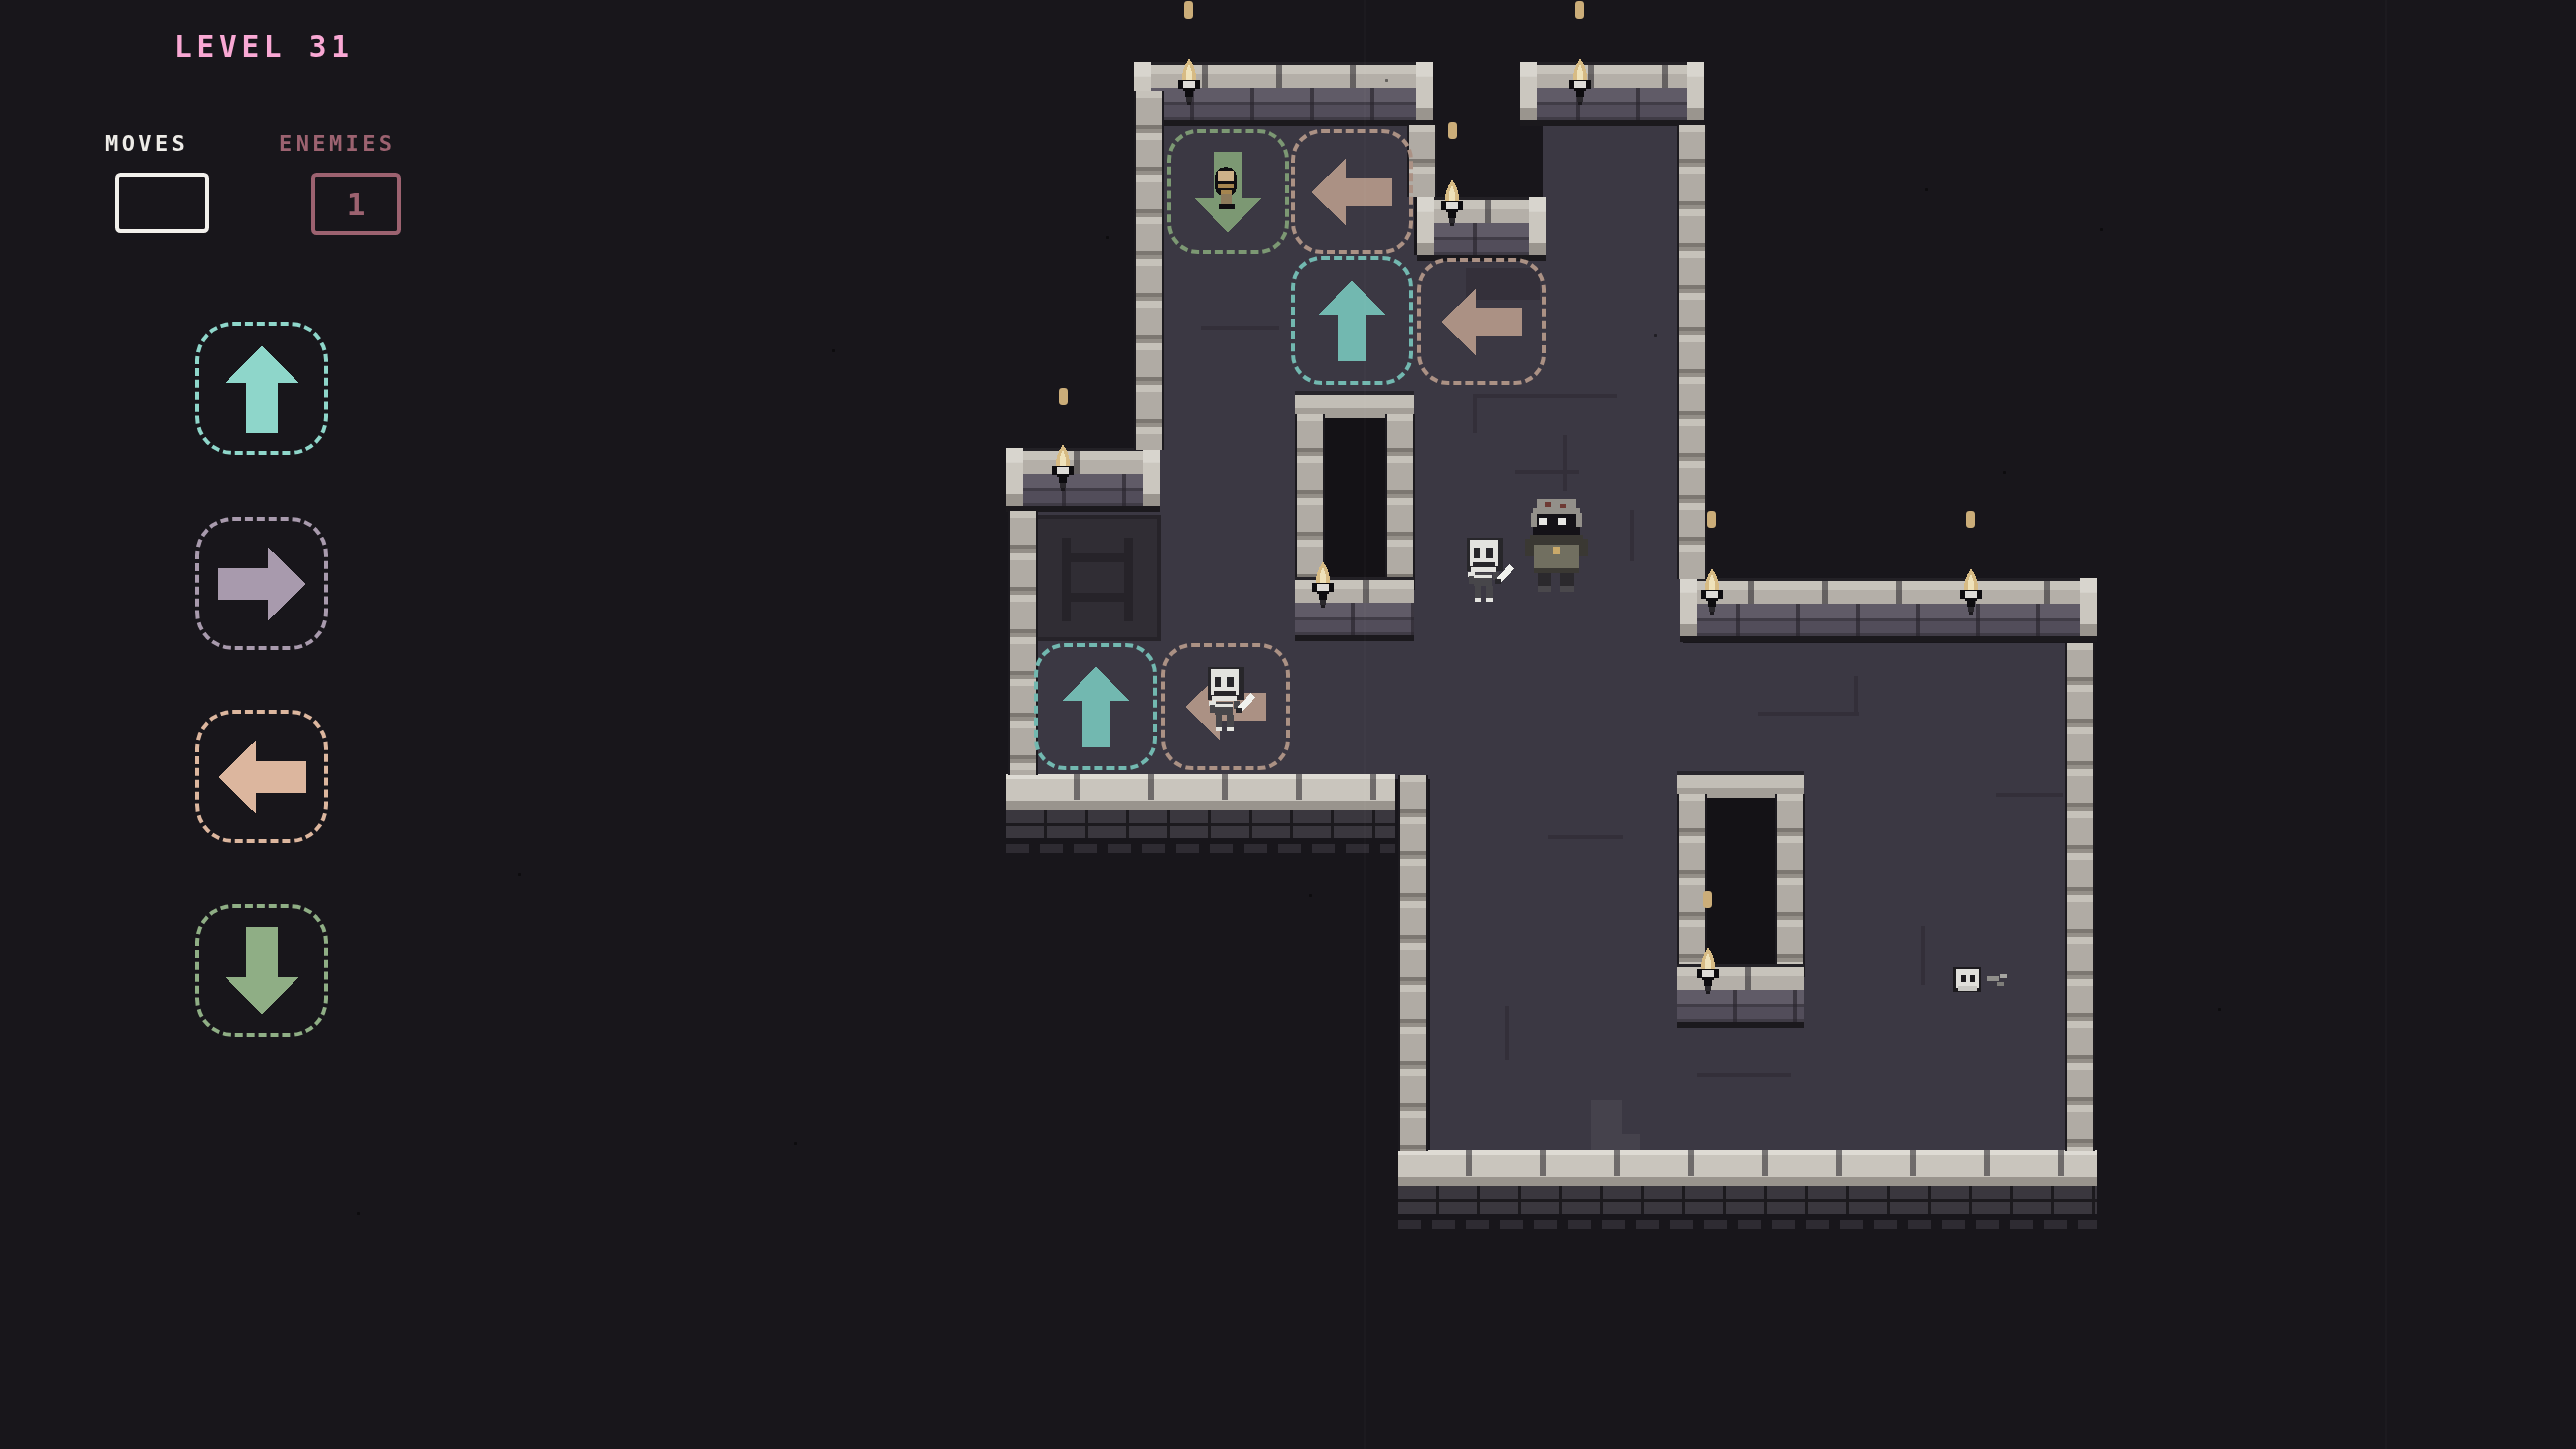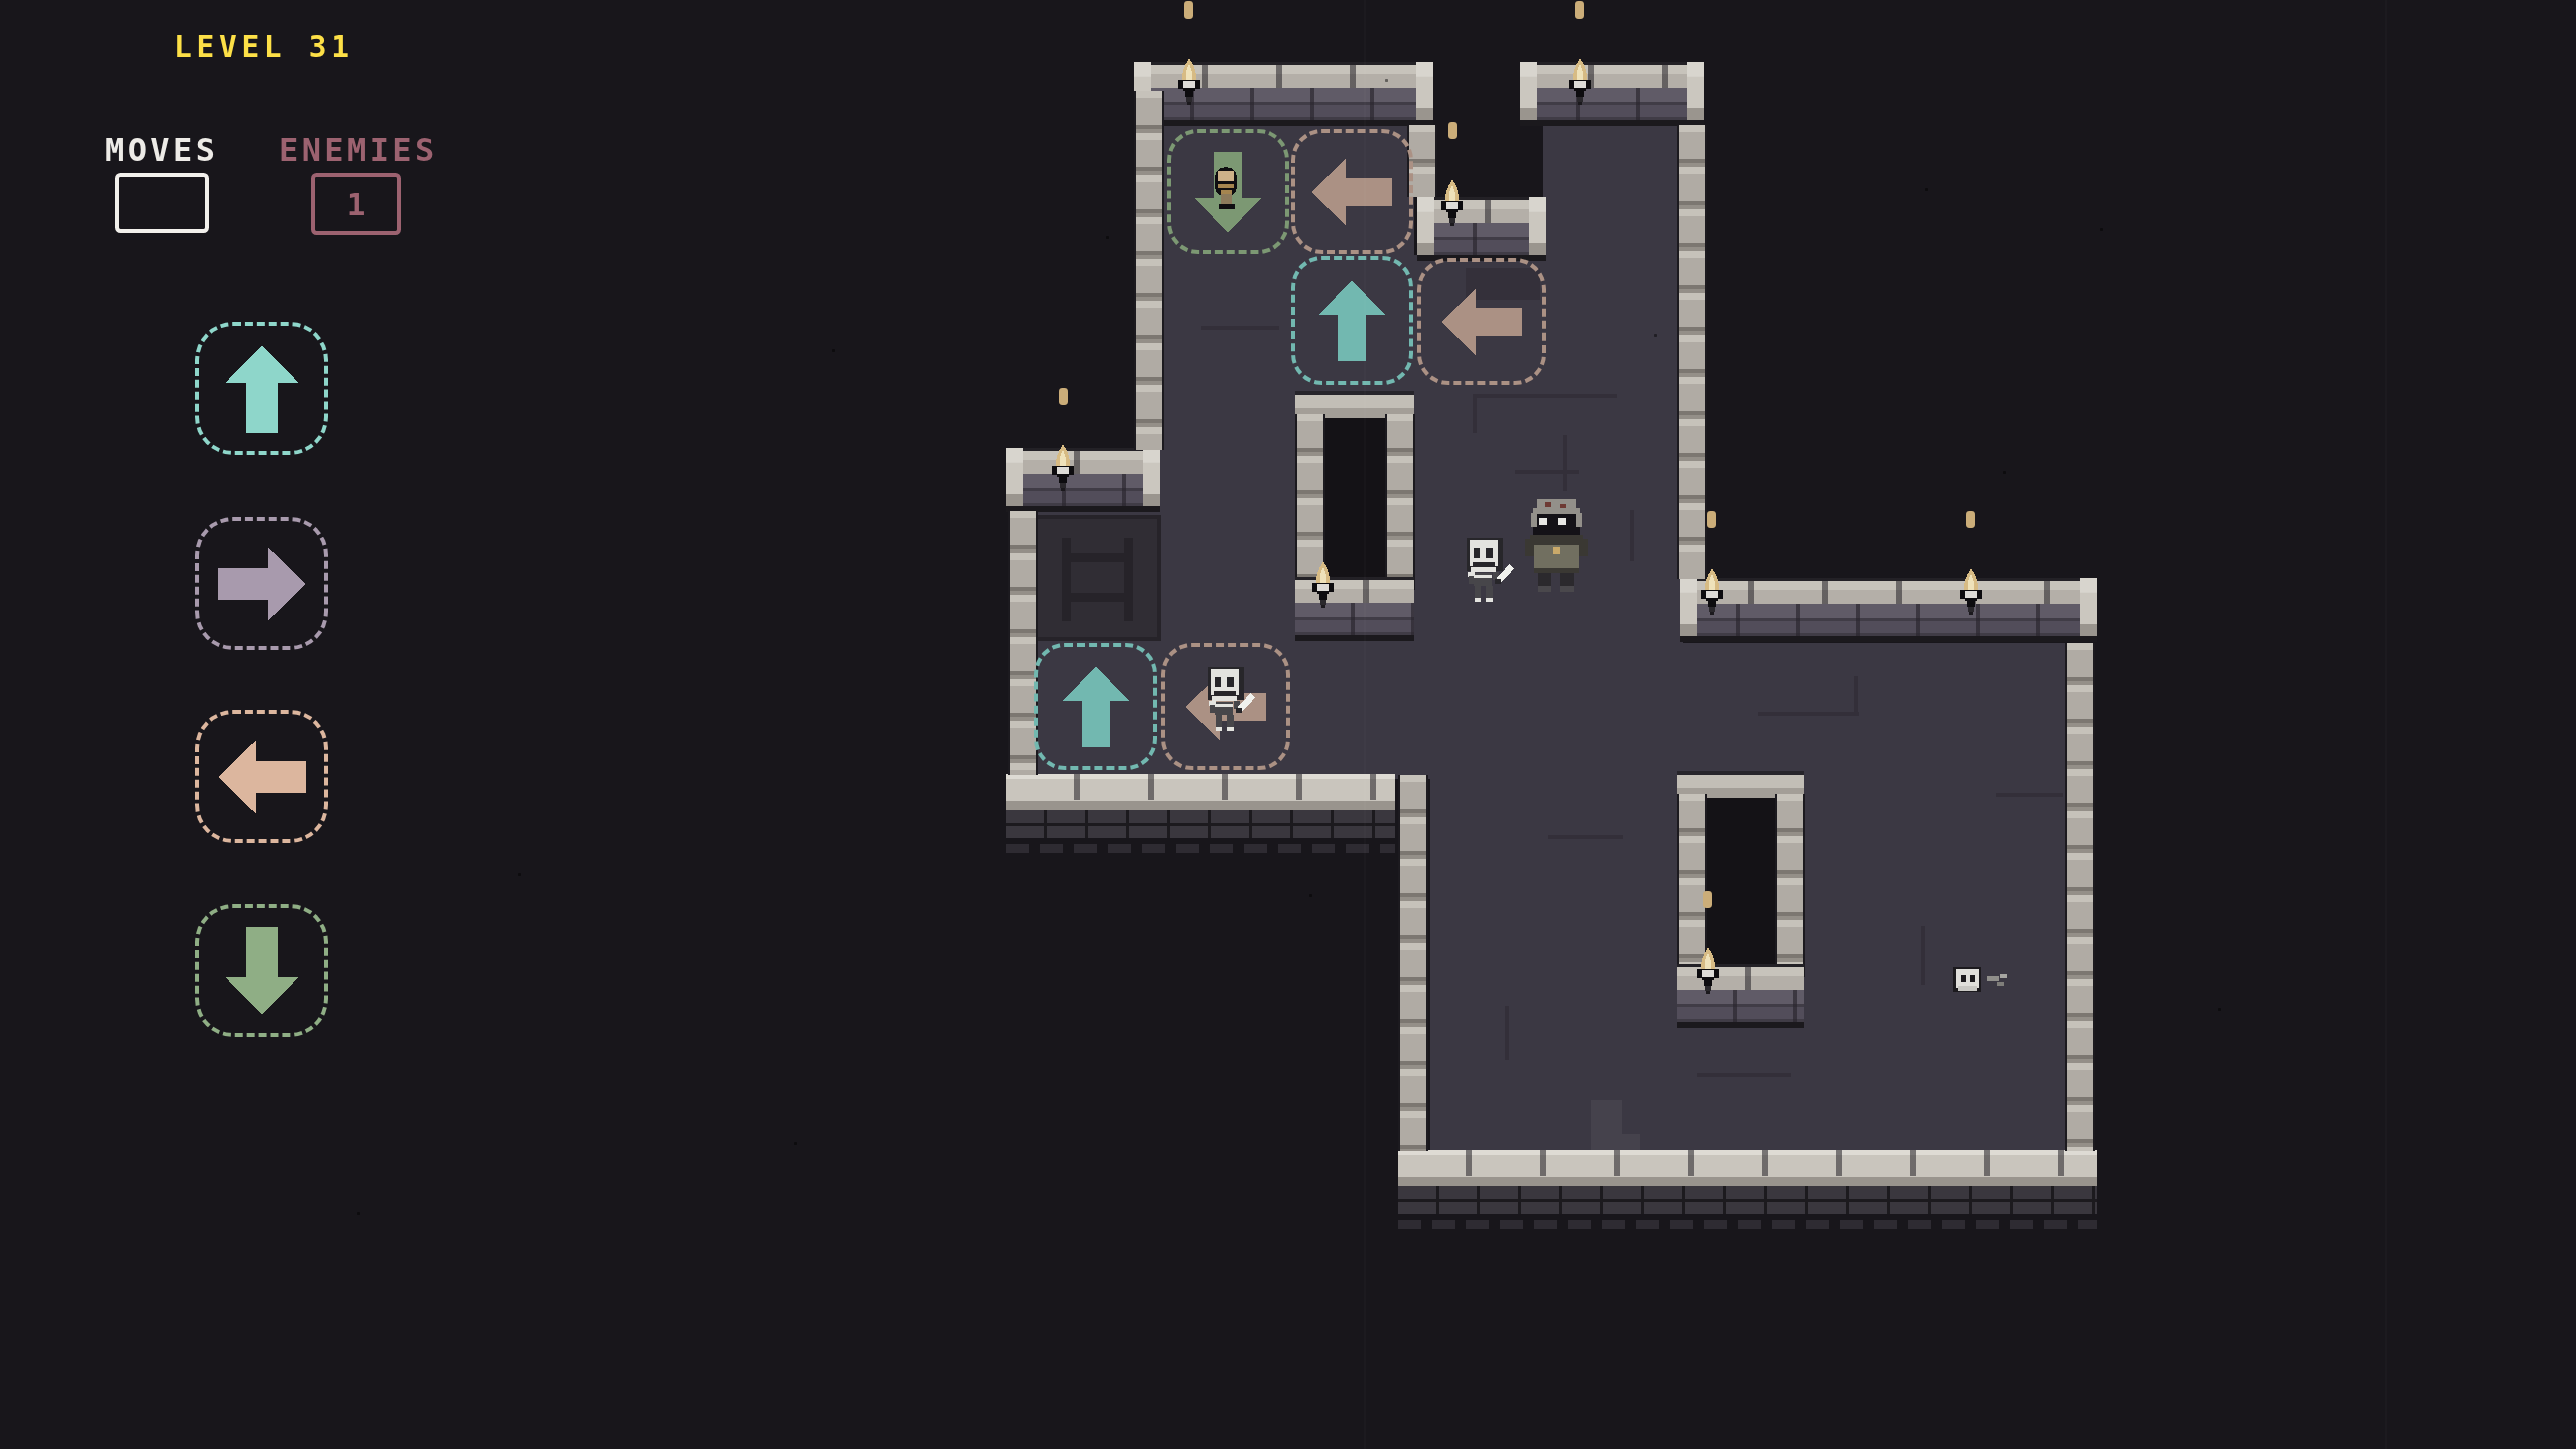--- a/index.html
+++ b/index.html
@@ -1,21 +1,21 @@
 <!DOCTYPE html>
 <html style="font-size:10.7px"><head>
 <meta charset="utf-8">
 <style>
   html,body{margin:0;padding:0;background:#18161b;}
   #screen{position:relative;width:2576px;height:1449px;background:#18161b;overflow:hidden;
           font-family:"DejaVu Sans Mono","Liberation Mono",monospace;}
   .abs{position:absolute;}
   
-  .hud-title{left:174px;top:29.5px;font-size:29.5px;font-weight:bold;color:#fde047;letter-spacing:4.7px;}
-  .hud-label{font-size:32px;font-weight:bold;letter-spacing:3.4px;}
+  .hud-title{left:174px;top:29.5px;font-size:29.5px;font-weight:bold;color:#f9a8d4;letter-spacing:4.7px;}
+  .hud-label{font-size:22px;font-weight:bold;letter-spacing:3.4px;}
   #moves-label{left:105px;top:131px;color:#edebe7;}
   #enemies-label{left:279px;top:131px;color:#9c6270;}
   .hud-box{box-sizing:border-box;border-radius:5.4px;display:flex;align-items:center;justify-content:center;
            font-weight:bold;font-size:31px;}
   #moves-box{left:115px;top:173px;width:94px;height:60px;border:4.7px solid #f2f0ec;color:#f2f0ec;}
   #enemies-box{left:311px;top:173px;width:90px;height:62px;border:4.7px solid #9c6270;color:#9c6270;}
   
   .ctrl-btn{left:195px;width:133px;height:133px;box-sizing:border-box;border-radius:38px;
             display:flex;align-items:center;justify-content:center;cursor:pointer;}
   

